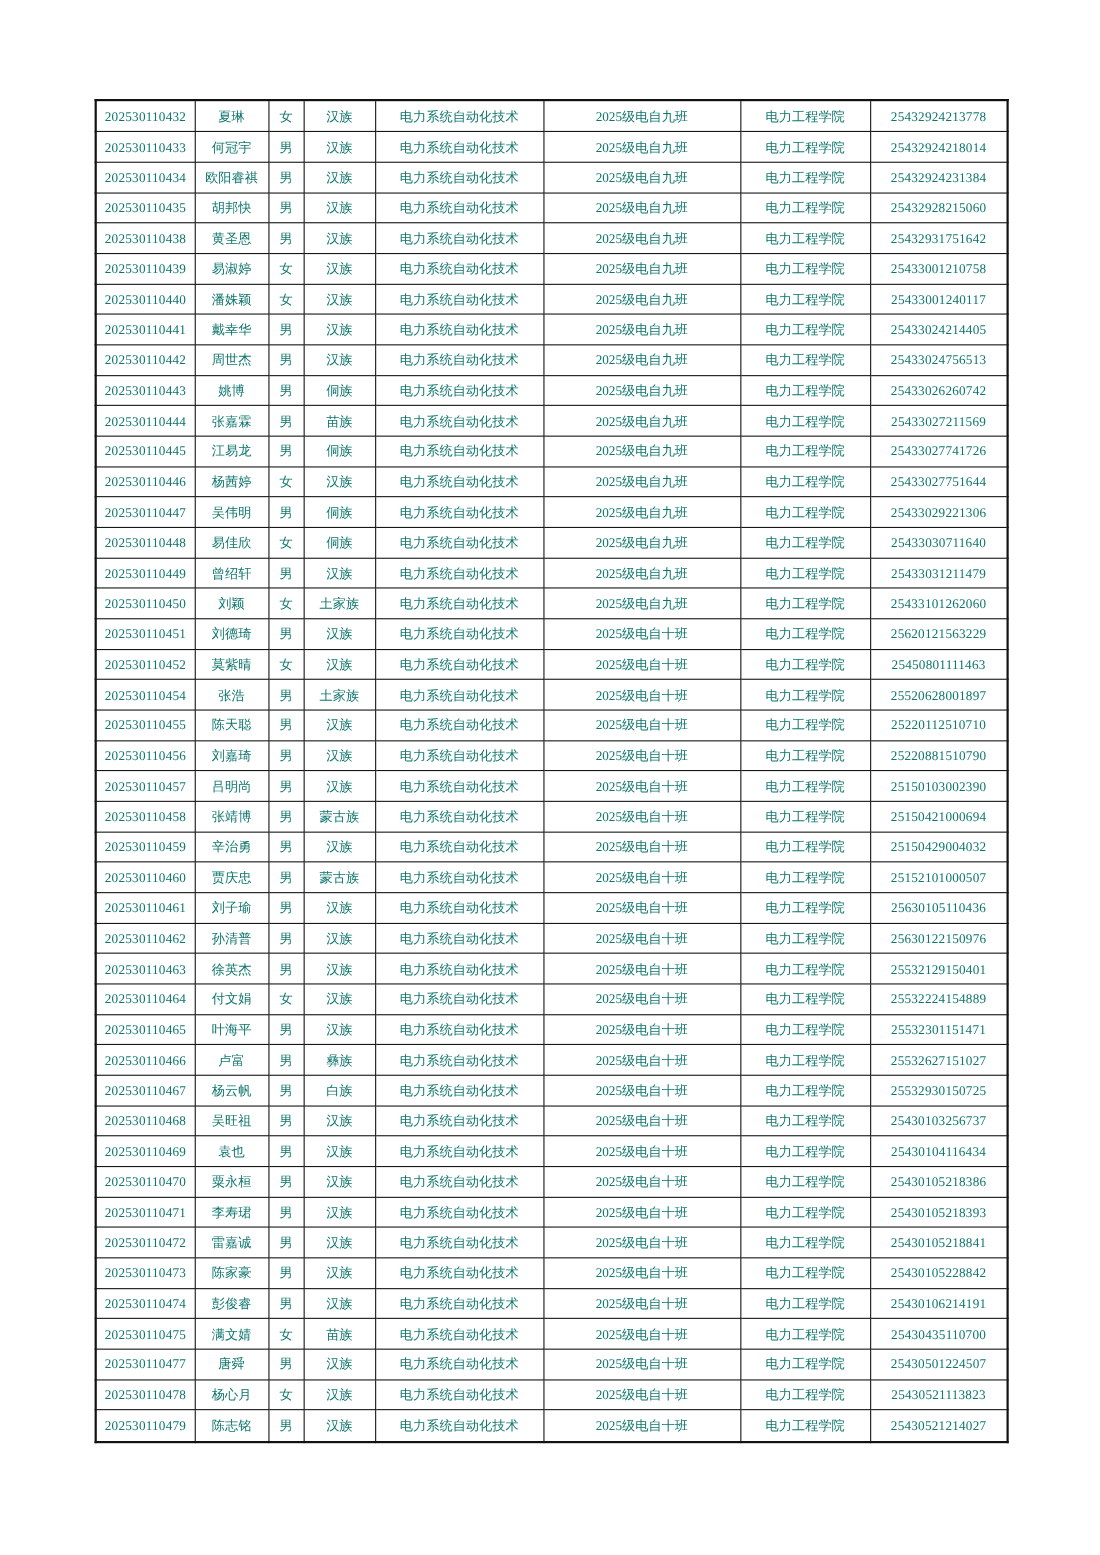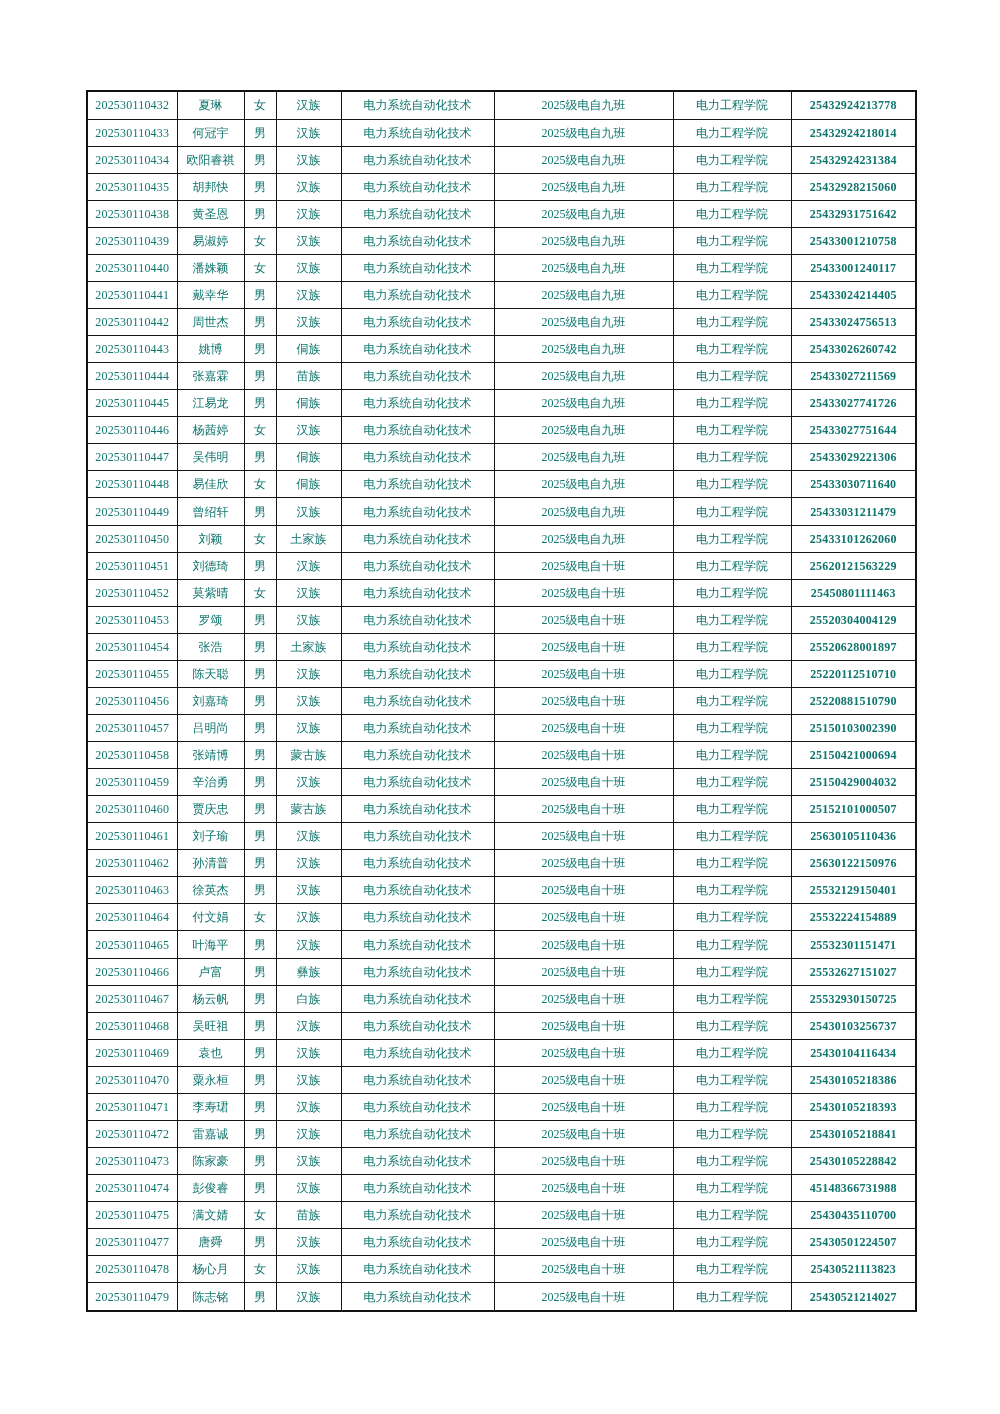--- a/index.html
+++ b/index.html
@@ -31,21 +31,21 @@
   table.roster td {
     border: 1.5px solid #161616;
     text-align: center;
     vertical-align: middle;
     white-space: nowrap;
     overflow: hidden;
     padding: 0;
     line-height: 1;
   }
   td.c-id   { letter-spacing: 0.2px; }
-  td.c-num  { letter-spacing: 0.2px; font-weight: bold; }
+  td.c-num  { letter-spacing: 0.2px; }
 </style>
 </head>
 <body>
 
 <div class="page">
   <table class="roster">
     <colgroup>
       <col style="width:90px">
       <col style="width:67px">
       <col style="width:32px">
@@ -241,30 +241,20 @@
         <td class="c-id">202530110452</td>
         <td class="c-name">莫紫晴</td>
         <td class="c-gender">女</td>
         <td class="c-ethnicity">汉族</td>
         <td class="c-major">电力系统自动化技术</td>
         <td class="c-class">2025级电自十班</td>
         <td class="c-college">电力工程学院</td>
         <td class="c-num">25450801111463</td>
       </tr>
         <tr>
-        <td class="c-id">202530110453</td>
-        <td class="c-name">罗颂</td>
-        <td class="c-gender">男</td>
-        <td class="c-ethnicity">汉族</td>
-        <td class="c-major">电力系统自动化技术</td>
-        <td class="c-class">2025级电自十班</td>
-        <td class="c-college">电力工程学院</td>
-        <td class="c-num">25520304004129</td>
-      </tr>
-        <tr>
         <td class="c-id">202530110454</td>
         <td class="c-name">张浩</td>
         <td class="c-gender">男</td>
         <td class="c-ethnicity">土家族</td>
         <td class="c-major">电力系统自动化技术</td>
         <td class="c-class">2025级电自十班</td>
         <td class="c-college">电力工程学院</td>
         <td class="c-num">25520628001897</td>
       </tr>
         <tr>
@@ -458,21 +448,21 @@
         <td class="c-num">25430105228842</td>
       </tr>
         <tr>
         <td class="c-id">202530110474</td>
         <td class="c-name">彭俊睿</td>
         <td class="c-gender">男</td>
         <td class="c-ethnicity">汉族</td>
         <td class="c-major">电力系统自动化技术</td>
         <td class="c-class">2025级电自十班</td>
         <td class="c-college">电力工程学院</td>
-        <td class="c-num">45148366731988</td>
+        <td class="c-num">25430106214191</td>
       </tr>
         <tr>
         <td class="c-id">202530110475</td>
         <td class="c-name">满文婧</td>
         <td class="c-gender">女</td>
         <td class="c-ethnicity">苗族</td>
         <td class="c-major">电力系统自动化技术</td>
         <td class="c-class">2025级电自十班</td>
         <td class="c-college">电力工程学院</td>
         <td class="c-num">25430435110700</td>

